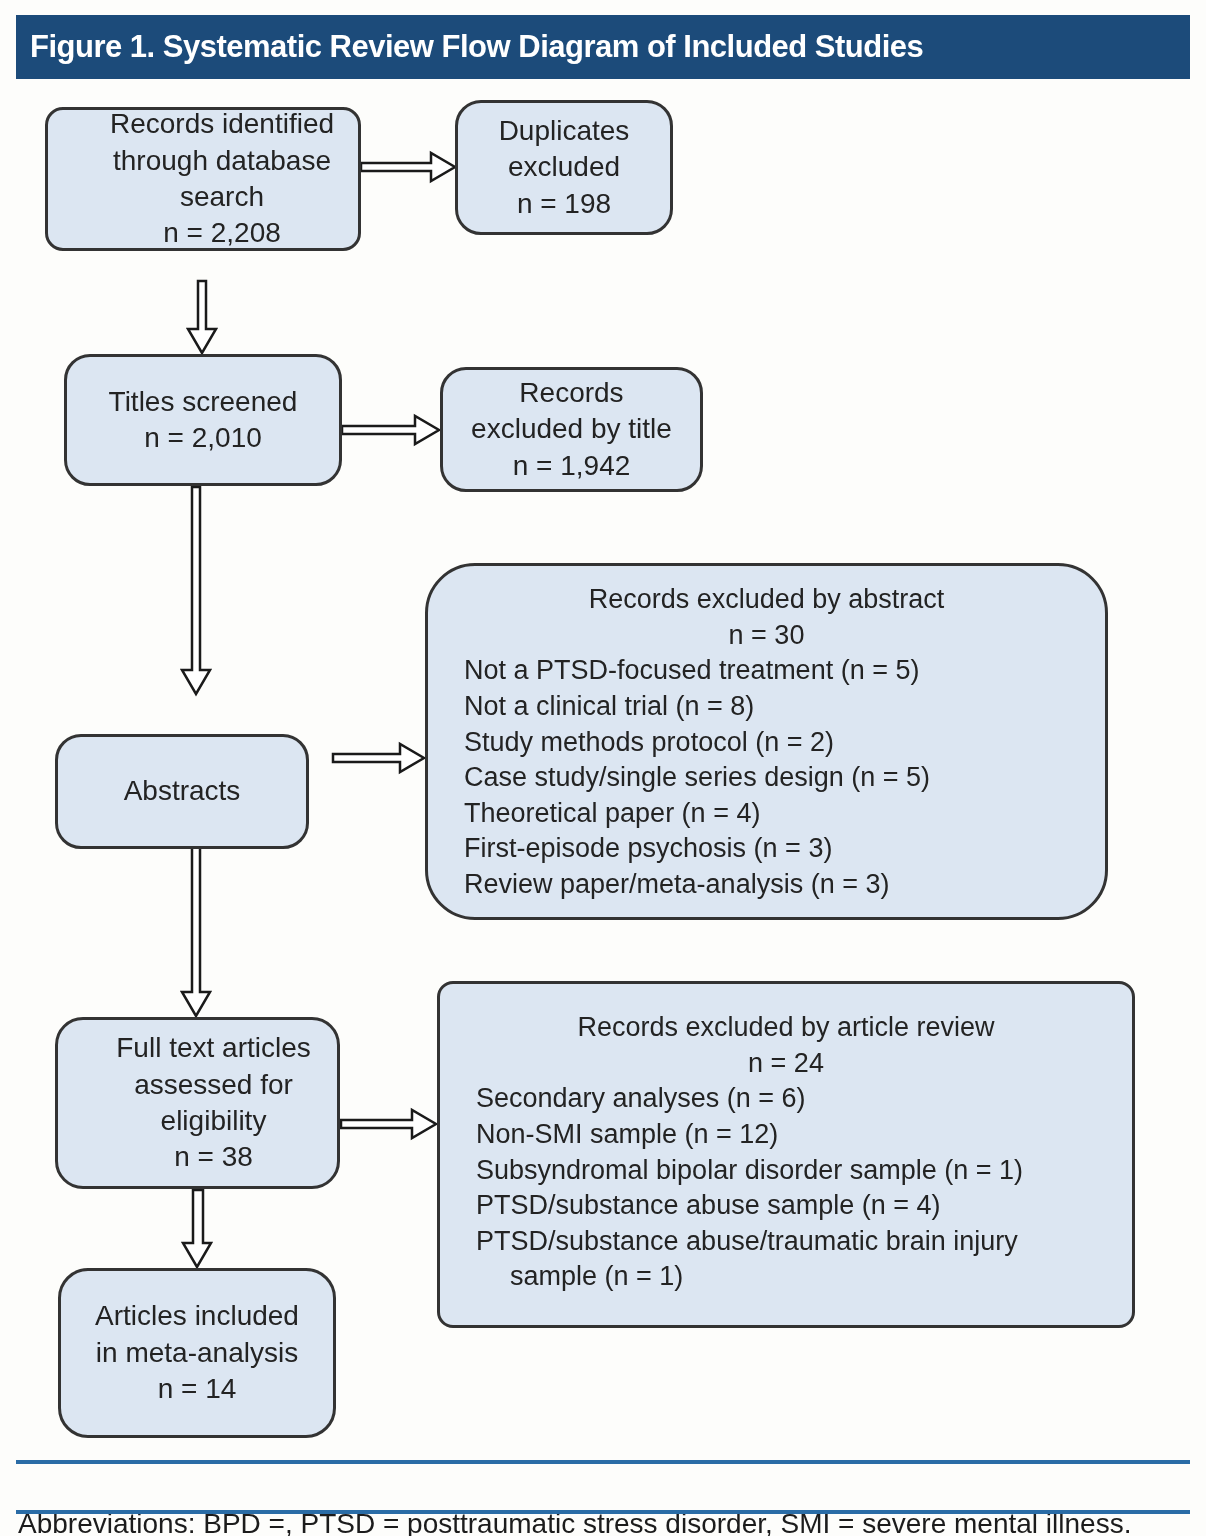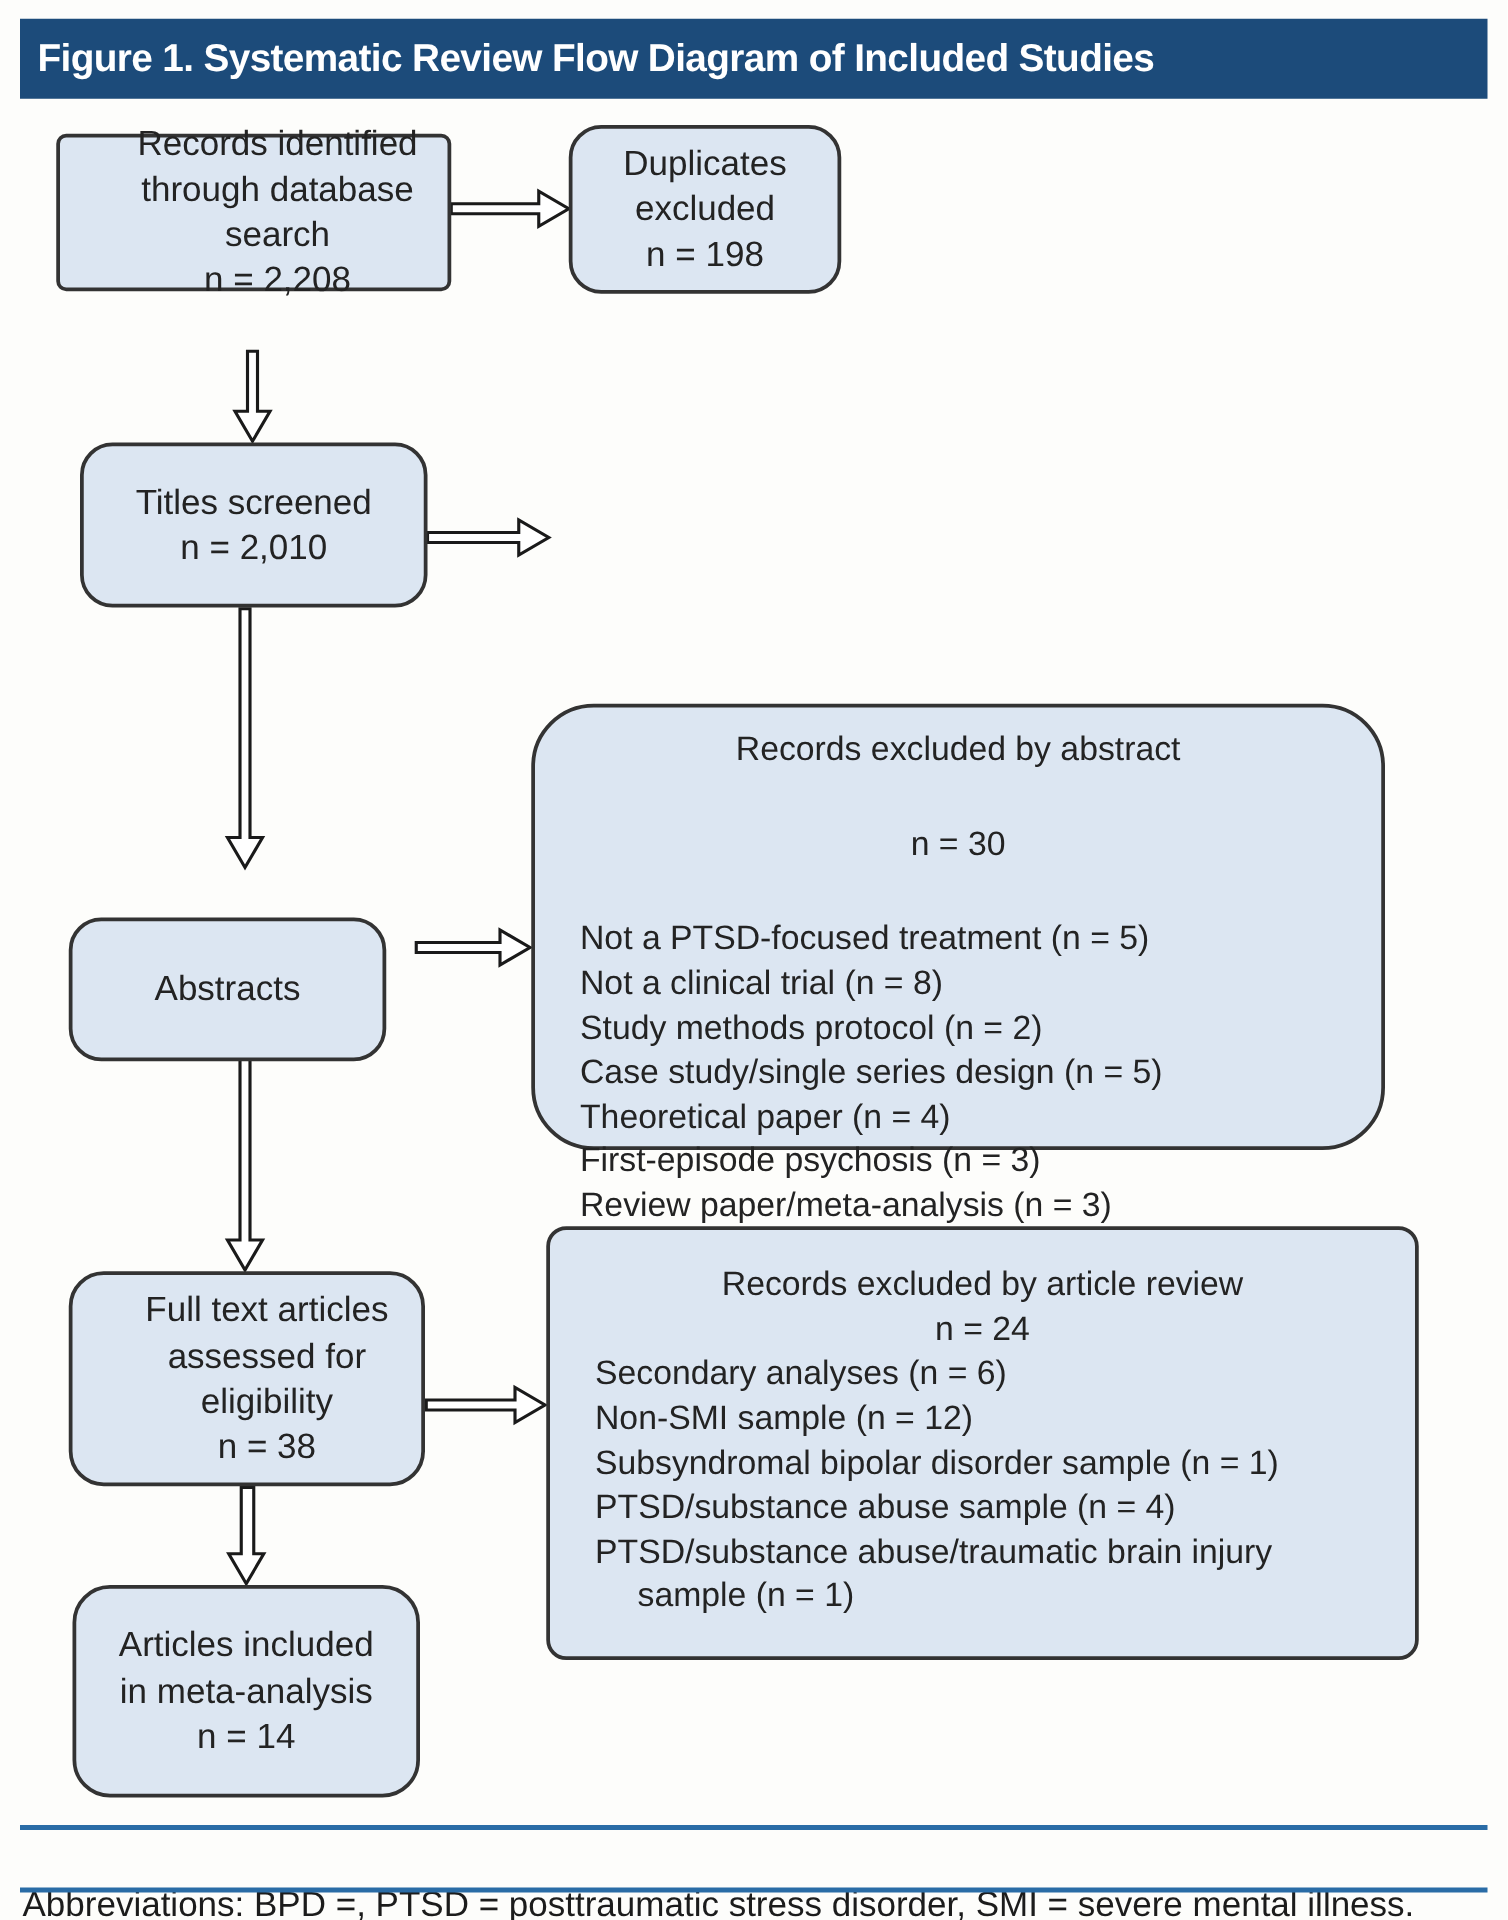--- a/index.html
+++ b/index.html
@@ -107,44 +107,49 @@
     <polygon points="361,163 431,163 431,153 455,167 431,181 431,171 361,171"></polygon>
     <polygon points="198,281 198,329 188,329 202,353 216,329 206,329 206,281"></polygon>
     <polygon points="342,426 415,426 415,416 439,430 415,444 415,434 342,434"></polygon>
     <polygon points="192,487 192,670 182,670 196,694 210,670 200,670 200,487"></polygon>
     <polygon points="333,754 400,754 400,744 424,758 400,772 400,762 333,762"></polygon>
     <polygon points="192,809 192,992 182,992 196,1016 210,992 200,992 200,809"></polygon>
     <polygon points="341,1120 412,1120 412,1110 436,1124 412,1138 412,1128 341,1128"></polygon>
     <polygon points="193,1190 193,1243 183,1243 197,1267 211,1243 203,1243 203,1190"></polygon>
   </svg>
 
-  <div class="box" style="left:45px; top:107px; width:316px; height:126px; border-radius:8px;padding-left:38px;">
+  <div class="box" style="left:45px; top:107px; width:316px; height:144px; border-radius:18px;padding-left:38px;">
     <div class="ln">Records identified</div>
     <div class="ln">through database</div>
     <div class="ln">search</div>
     <div class="ln">n = 2,208</div>
   </div>
 
   <div class="box" style="left:455px; top:100px; width:218px; height:135px; border-radius:26px;">
     <div class="ln">Duplicates</div>
     <div class="ln">excluded</div>
     <div class="ln">n = 198</div>
   </div>
 
   <div class="box" style="left:64px; top:354px; width:278px; height:132px; border-radius:26px;">
     <div class="ln">Titles screened</div>
     <div class="ln">n = 2,010</div>
   </div>
 
+  <div class="box" style="left:440px; top:367px; width:263px; height:125px; border-radius:26px;">
+    <div class="ln">Records</div>
+    <div class="ln">excluded by title</div>
+    <div class="ln">n = 1,942</div>
+  </div>
 
   <div class="box" style="left:55px; top:734px; width:254px; height:115px; border-radius:26px;">
     <div class="ln">Abstracts</div>
   </div>
 
-  <div class="box big" style="left:425px; top:563px; width:683px; height:357px; border-radius:50px; padding-top:16px;gap:40px;">
+  <div class="box big" style="left:425px; top:563px; width:683px; height:357px; border-radius:50px; padding-top:16px;">
     <div class="hd">Records excluded by abstract</div>
     <div class="hd">n = 30</div>
     <div class="items">
       <div class="item">Not a PTSD-focused treatment (n = 5)</div>
       <div class="item">Not a clinical trial (n = 8)</div>
       <div class="item">Study methods protocol (n = 2)</div>
       <div class="item">Case study/single series design (n = 5)</div>
       <div class="item">Theoretical paper (n = 4)</div>
       <div class="item">First-episode psychosis (n = 3)</div>
       <div class="item">Review paper/meta-analysis (n = 3)</div>

